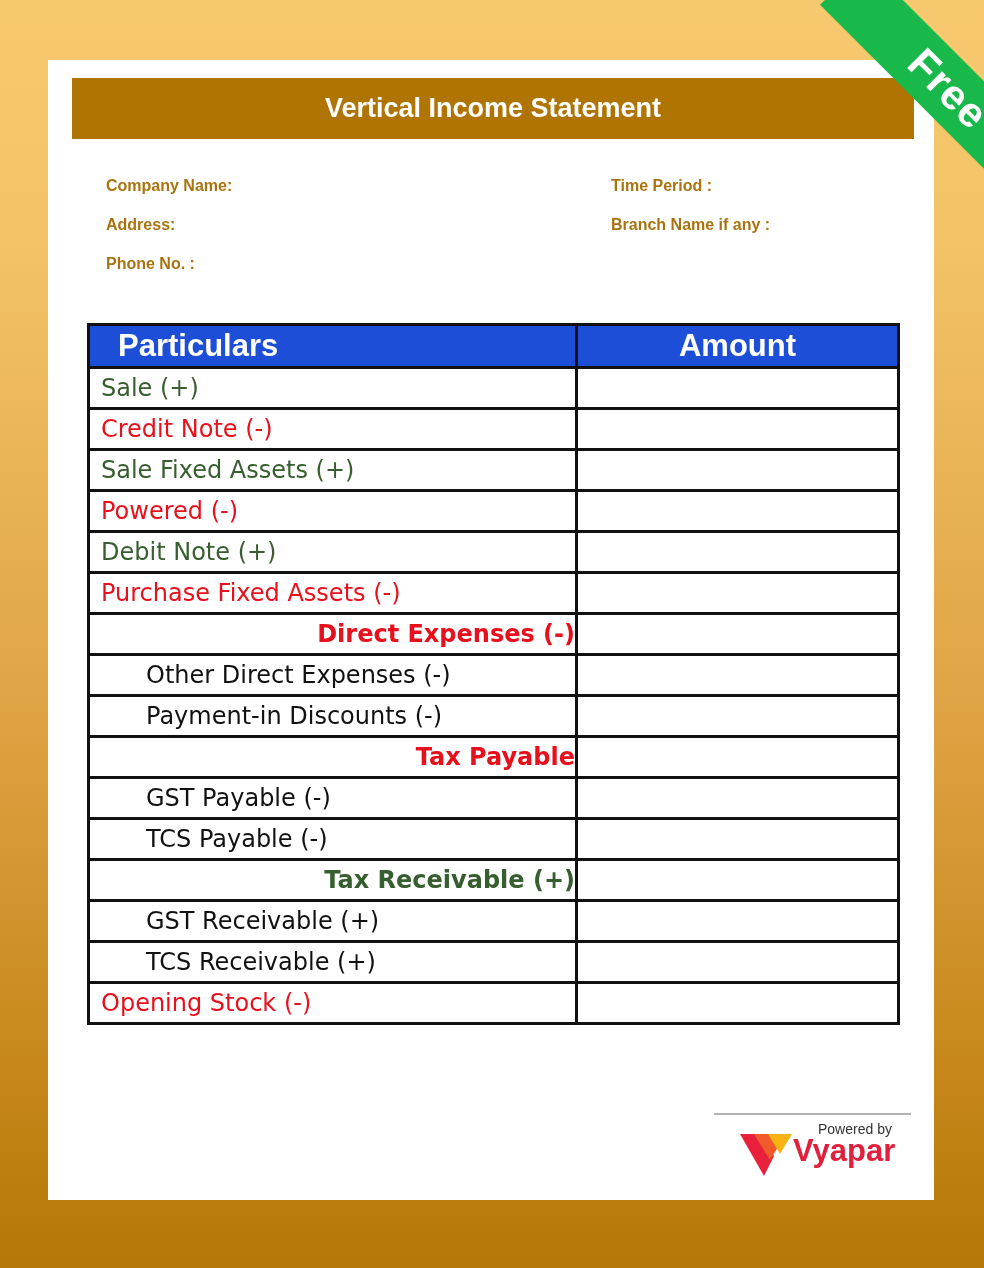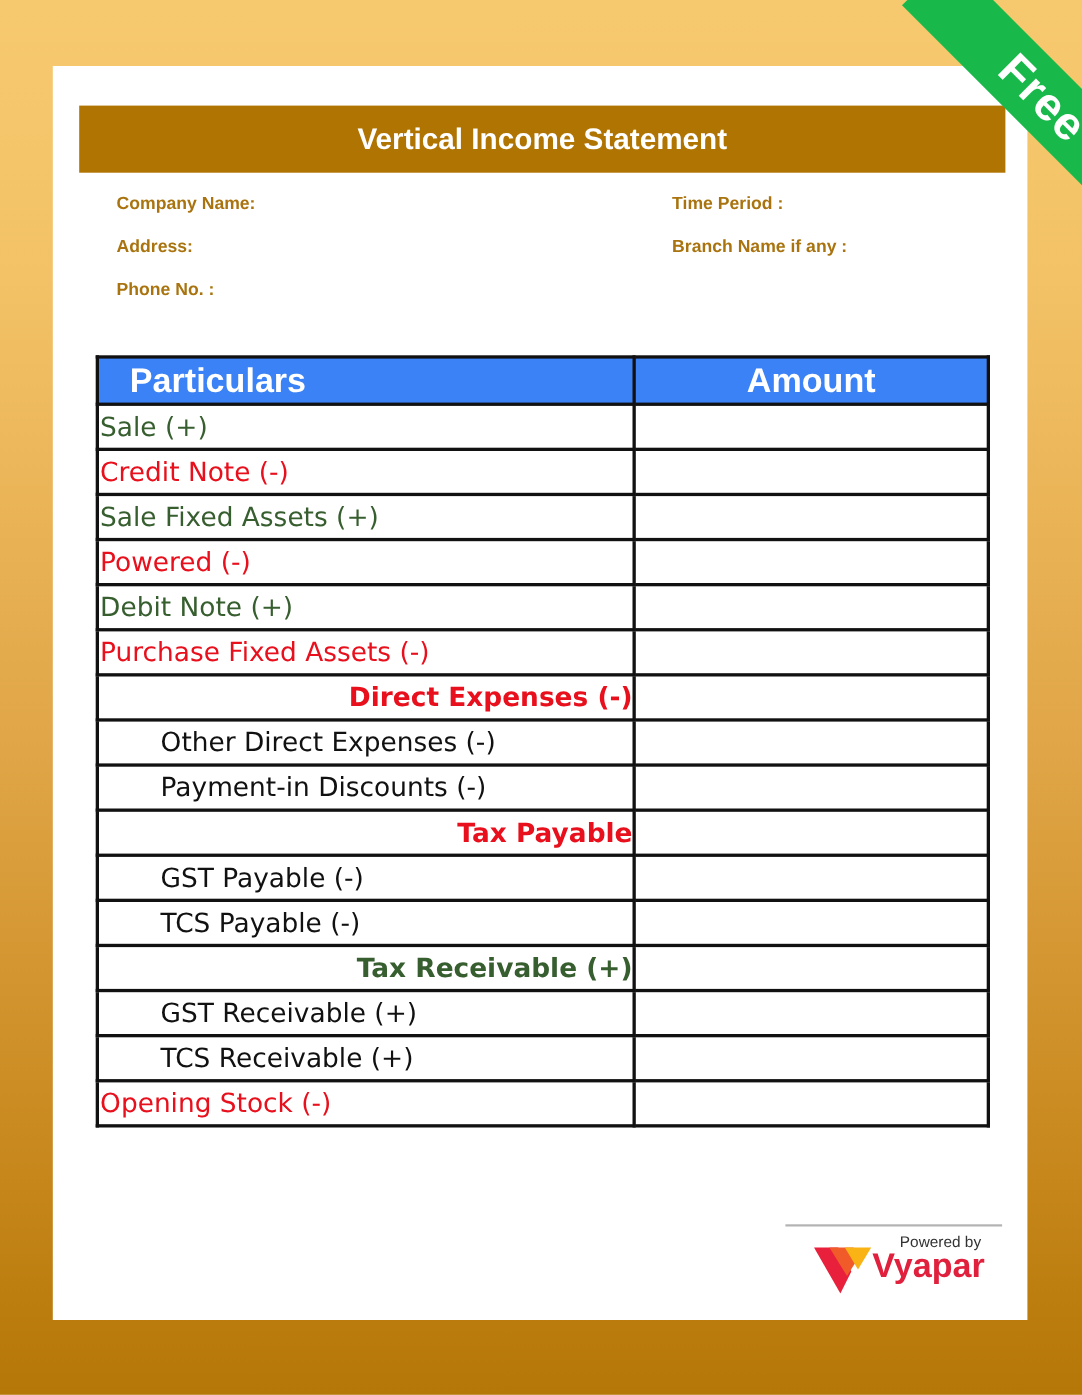--- a/index.html
+++ b/index.html
@@ -6,21 +6,21 @@
     body {
       width: 984px; height: 1268px; position: relative; overflow: hidden;
       background: linear-gradient(180deg, #f7c96f 0%, #f3c266 20%, #dfa445 55%, #c6861a 85%, #b57707 100%);
       font-family: "Liberation Sans", sans-serif;
     }
     .sheet {
       position: absolute; left: 48px; top: 60px; width: 886px; height: 1140px;
       background: #ffffff;
     }
     .title-bar {
-      position: absolute; left: 24px; top: 36px; width: 842px; height: 61px;
+      position: absolute; left: 24px; top: 18px; width: 842px; height: 61px;
       background: #b07402; color: #ffffff;
       display: flex; align-items: center; justify-content: center;
       font-size: 27px; font-weight: bold; letter-spacing: 0px;
     }
     .meta {
       position: absolute; top: 110px; color: #a9740f; font-size: 16px; font-weight: bold;
     }
     .meta div { height: 39px; line-height: 32px; }
     .meta.left { left: 58px; }
     .meta.right { left: 563px; }
@@ -29,27 +29,27 @@
       position: absolute; left: 39px; top: 263px; width: 813px;
       border-collapse: collapse;
     }
     .table th, .table td {
       border: 3px solid #111111;
       padding: 0;
       height: 38px;
       font-family: "DejaVu Sans", sans-serif;
     }
     .table th {
-      background: #3b82f6; color: #ffffff; font-size: 31px; font-weight: bold;
+      background: #1d4ed8; color: #ffffff; font-size: 31px; font-weight: bold;
       height: 40px; text-align: left;
       font-family: "Liberation Sans", sans-serif;
     }
     .table th.particulars { width: 457px; padding-left: 28px; }
     .table th.amount { text-align: center; }
-    .table td.label { font-size: 24px; padding-left: 1px; white-space: nowrap; }
+    .table td.label { font-size: 24px; padding-left: 11px; white-space: nowrap; }
     .table td.label.indent { padding-left: 56px; }
     .c-green { color: #375e2f; }
     .c-red { color: #e8101c; }
     .c-black { color: #111111; }
     .bold { font-weight: bold; text-align: right; }
 
     .footer-line {
       position: absolute; left: 666px; top: 1053px; width: 197px; height: 2px; background: #b3b3b3;
     }
     .powered {

